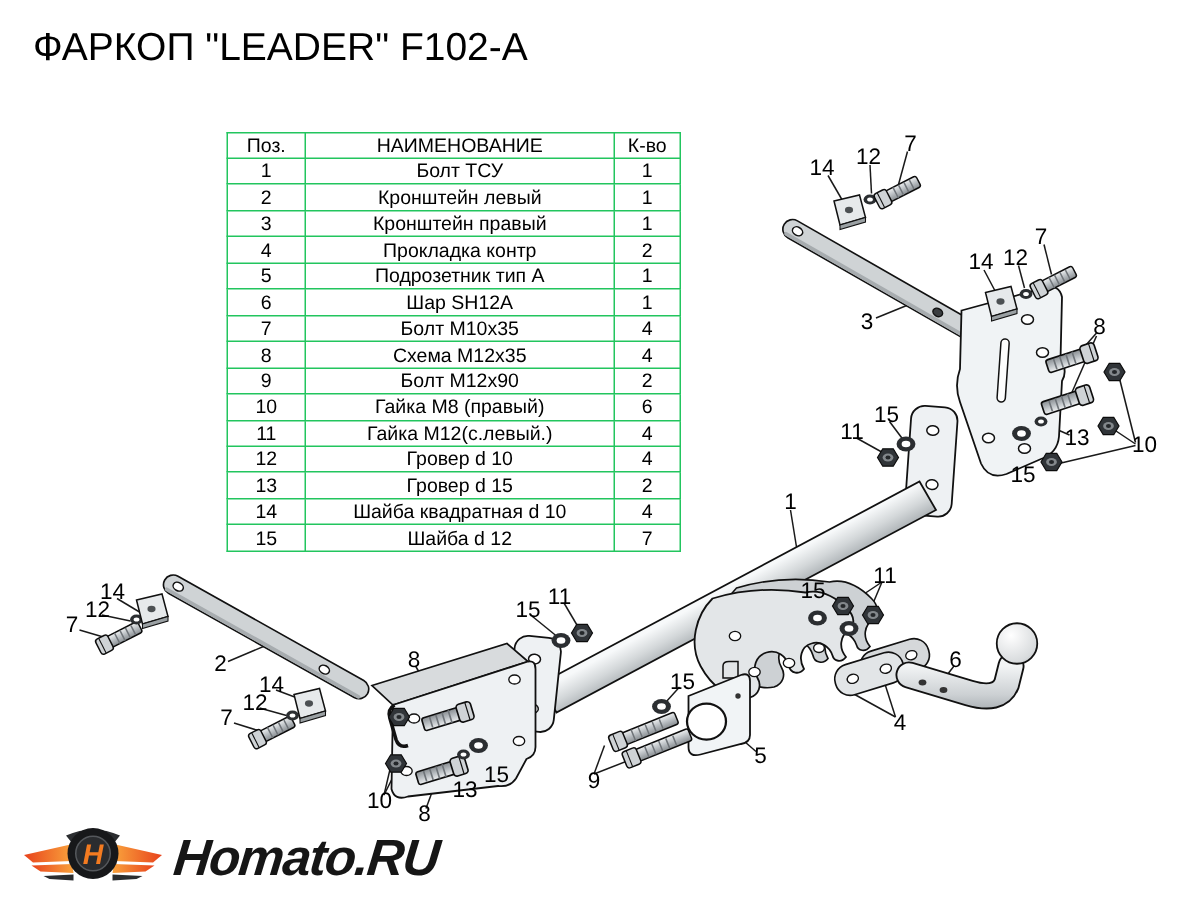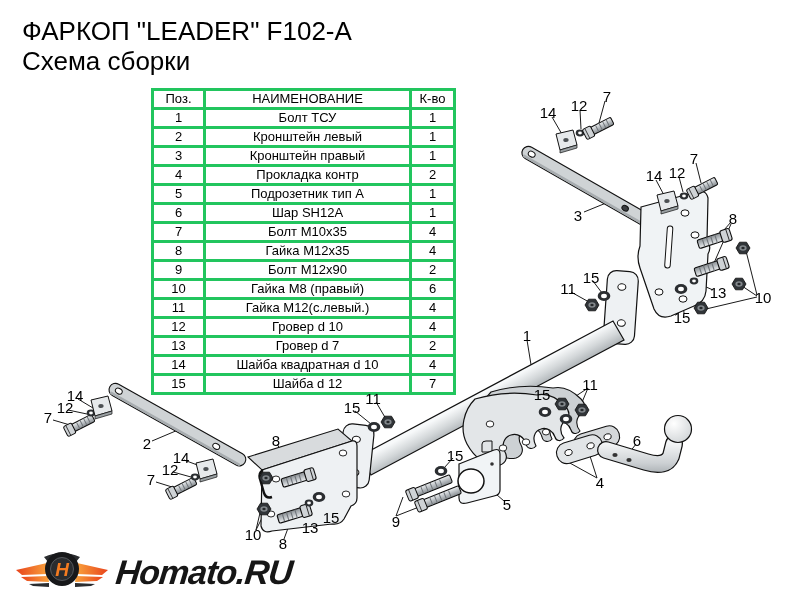--- a/index.html
+++ b/index.html
@@ -7,21 +7,21 @@
     width:800px;height:600px;overflow:hidden;position:relative;
     background:#ffffff;font-family:"Liberation Sans", sans-serif;color:#000;
   }
   .title-block{position:absolute;left:22px;top:16px;line-height:1.17;}
   .title-line{font-size:26px;color:#000;}
   .parts-table{
     position:absolute;left:151px;top:88px;width:302px;height:280px;
     border-collapse:collapse;table-layout:fixed;
   }
   .parts-table th,.parts-table td{
-    border:3px solid #22c55e;font-size:13px;font-weight:normal;
+    border:1px solid #22c55e;font-size:13px;font-weight:normal;
     text-align:center;padding:0 2px;line-height:1.05;height:16px;
     white-space:nowrap;overflow:hidden;
   }
   .col-pos{width:52px;}
   .col-name{width:206px;}
   .col-qty{width:44px;}
   #diagram-svg{position:absolute;left:0;top:0;}
   #callout-layer{position:absolute;left:0;top:0;width:800px;height:600px;pointer-events:none;}
   .callout{
     position:absolute;transform:translate(-50%,-50%);
@@ -31,21 +31,20 @@
   .logo-text{
     font-size:34px;font-weight:bold;font-style:italic;color:#161616;
     letter-spacing:-1px;transform:skewX(-6deg);margin-left:6px;margin-top:6px;
   }
 </style>
 </head>
 <body>
 
 <div class="title-block">
   <div class="title-line">ФАРКОП "LEADER" F102-A</div>
-  <div class="title-line">Схема сборки</div>
 </div>
 
 <table class="parts-table">
   <colgroup>
       <col class="col-pos">
       <col class="col-name">
       <col class="col-qty">
     </colgroup>
   <thead>
     <tr>
@@ -85,21 +84,21 @@
         <td>Шар SH12A</td>
         <td>1</td>
       </tr>
       <tr>
         <td>7</td>
         <td>Болт М10х35</td>
         <td>4</td>
       </tr>
       <tr>
         <td>8</td>
-        <td>Гайка М12х35</td>
+        <td>Схема М12х35</td>
         <td>4</td>
       </tr>
       <tr>
         <td>9</td>
         <td>Болт М12х90</td>
         <td>2</td>
       </tr>
       <tr>
         <td>10</td>
         <td>Гайка М8 (правый)</td>
@@ -110,21 +109,21 @@
         <td>Гайка М12(с.левый.)</td>
         <td>4</td>
       </tr>
       <tr>
         <td>12</td>
         <td>Гровер d 10</td>
         <td>4</td>
       </tr>
       <tr>
         <td>13</td>
-        <td>Гровер d 7</td>
+        <td>Гровер d 15</td>
         <td>2</td>
       </tr>
       <tr>
         <td>14</td>
         <td>Шайба квадратная d 10</td>
         <td>4</td>
       </tr>
       <tr>
         <td>15</td>
         <td>Шайба d 12</td>

